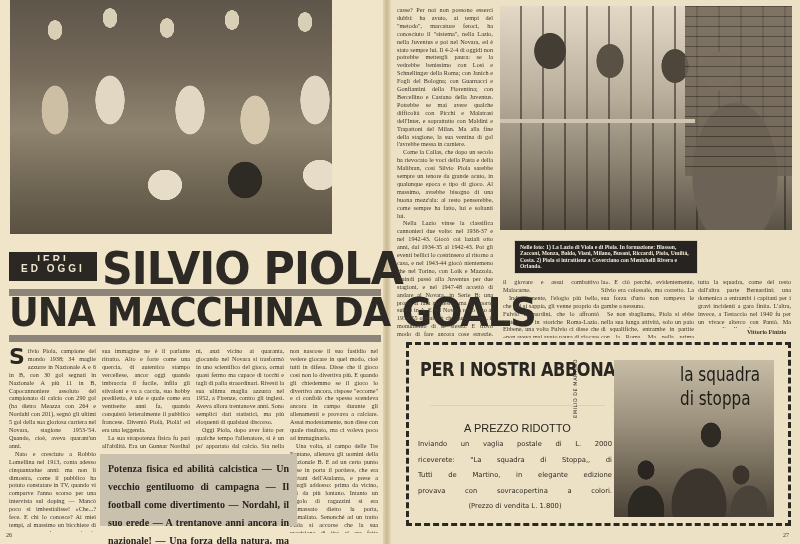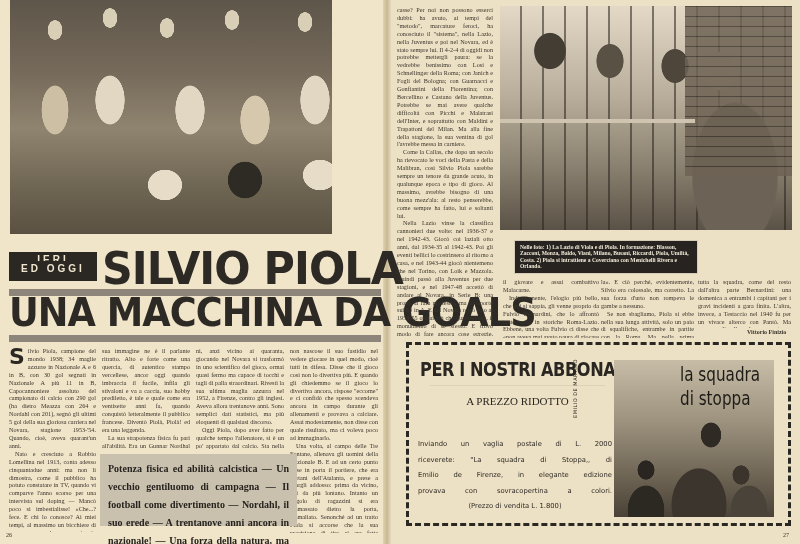--- a/index.html
+++ b/index.html
@@ -44,21 +44,21 @@
   .headline1 { position:absolute; left:102px; top:246px; font-family:"DejaVu Sans", sans-serif; font-weight:bold; font-size:45px; line-height:45px; color:#2d2a26; transform:scaleX(.95); transform-origin:left; letter-spacing:-1px; }
   .rule-bar { position:absolute; left:9px; width:372px; height:7px; background:#8d8579; }
   .headline2 { position:absolute; left:9px; top:292px; font-family:"DejaVu Sans", sans-serif; font-weight:bold; font-size:39px; line-height:42px; color:#2d2a26; letter-spacing:-1px; transform:scaleX(.94); transform-origin:left; white-space:nowrap; }
   .dropcap { float:left; font-family:"DejaVu Sans", sans-serif; font-weight:bold; font-size:22px; line-height:18px; margin:1px 3px 0 0; color:#2b2824; }
   .summary-box { position:absolute; left:100px; top:454px; width:197px; height:72px; background:#c9c0ae; padding:6px 8px; box-sizing:border-box; font-family:"Liberation Serif", serif; font-weight:bold; font-size:10px; line-height:18px; color:#26231e; text-align:justify; text-align-last:center; }
   .pagenum { position:absolute; font-size:6px; color:#3a342b; font-family:"Liberation Serif", serif; }
   .byline { position:absolute; left:747px; top:329px; font-size:6px; font-weight:bold; font-family:"Liberation Serif", serif; color:#3a342b; }
   
   .ad-box { position:absolute; left:406px; top:342px; width:385px; height:184px; border:3px dashed #2b2824; border-style:dashed; box-sizing:border-box; }
   .ad-title { position:absolute; left:420px; top:358px; font-family:"DejaVu Sans", sans-serif; font-weight:bold; font-size:19px; color:#2a2622; transform:scaleX(.85); transform-origin:left; letter-spacing:-0.5px; }
-  .ad-subtitle { position:absolute; left:430px; top:385px; width:175px; text-align:center; font-family:Liberation Serif, serif; font-size:11px; color:#2a2622; border-top:1px solid #ddd1b6; padding-top:9px; }
+  .ad-subtitle { position:absolute; left:430px; top:405px; width:175px; text-align:center; font-family:Liberation Sans, sans-serif; font-size:11px; color:#2a2622; border-top:1px solid #ddd1b6; padding-top:16px; }
   .ad-body { position:absolute; left:418px; top:437px; width:194px; font-family:"DejaVu Sans", sans-serif; font-size:6.8px; line-height:15.5px; color:#2e2a25; text-align:justify; text-align-last:justify; }
   .ad-body .last { text-align:center; text-align-last:center; }
   .book-cover { position:absolute; left:614px; top:360px; width:160px; height:157px; overflow:hidden; background:
       radial-gradient(ellipse 18px 22px at 97px 75px,#2f2a24 55%,transparent 58%),
       radial-gradient(ellipse 15px 17px at 32px 110px,#2a2520 55%,transparent 58%),
       radial-gradient(ellipse 15px 17px at 127px 115px,#3a342c 55%,transparent 58%),
       radial-gradient(ellipse 45px 60px at 85px 145px,#3b352d 60%,transparent 62%),
       radial-gradient(ellipse 30px 40px at 32px 150px,#2c2822 60%,transparent 62%),
       radial-gradient(ellipse 30px 40px at 135px 150px,#4a433a 60%,transparent 62%),
       linear-gradient(180deg,#c7bca6 0%,#9c917d 40%,#6d6353 75%,#4a4238 100%); }
@@ -130,21 +130,21 @@
     <p class="noindent">tutta la squadra, come del resto dall'altra parte Bernardini: una domenica a entrambi i capitani per i gravi incidenti a gara finita. L'altra, invece, a Testaccio nel 1940 fu per un vivace alterco con Pantò. Ma nessuno gli volle male, per questo.</p>
   </div>
   <div class="byline">Vittorio Finizio</div>
 
   <div class="ad-box"></div>
   <div class="ad-title">PER I NOSTRI ABBONATI</div>
   <div class="ad-subtitle">A PREZZO RIDOTTO</div>
   <div class="ad-body">
     <div>Inviando un vaglia postale di L. 2000</div>
     <div>riceverete: "La squadra di Stoppa,, di</div>
-    <div>Emilio de Firenze, in elegante edizione</div>
+    <div>Tutti de Martino, in elegante edizione</div>
     <div>provava con sovracopertina a colori.</div>
     <div class="last">(Prezzo di vendita L. 1.800)</div>
   </div>
 
   <div class="book-cover"></div>
   <div class="book-title">
     <div>la squadra</div>
     <div>di stoppa</div>
   </div>
   <div class="book-author">EMILIO DE MARTINO</div>

